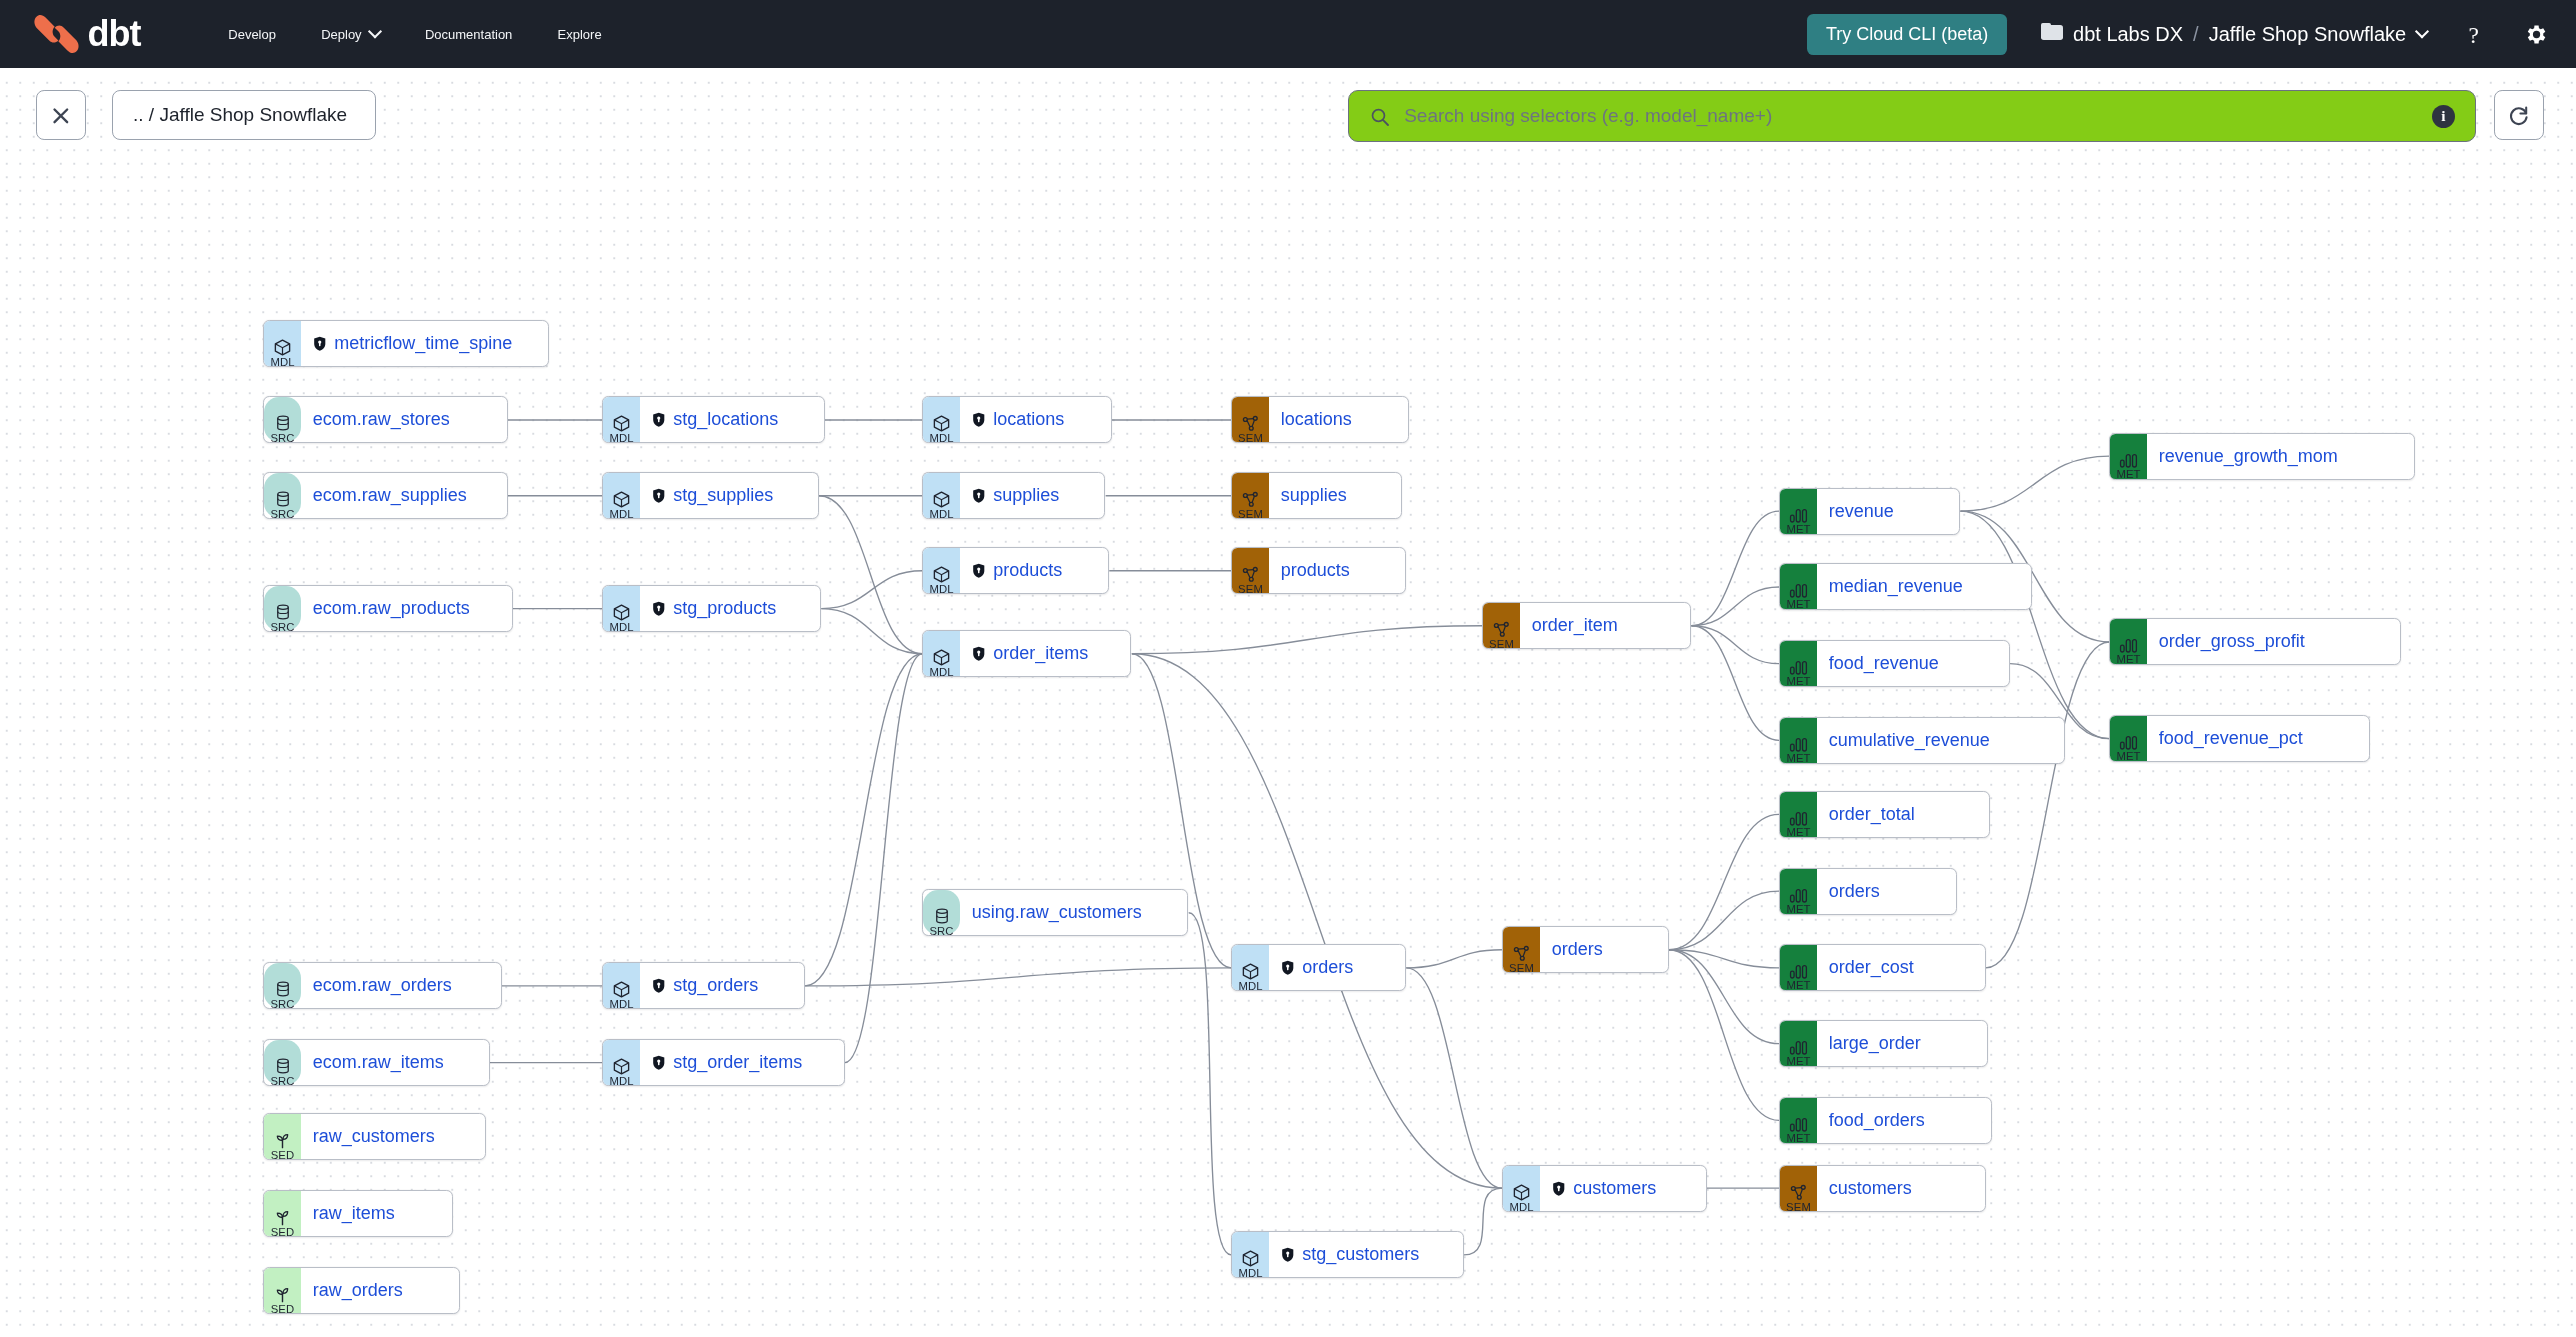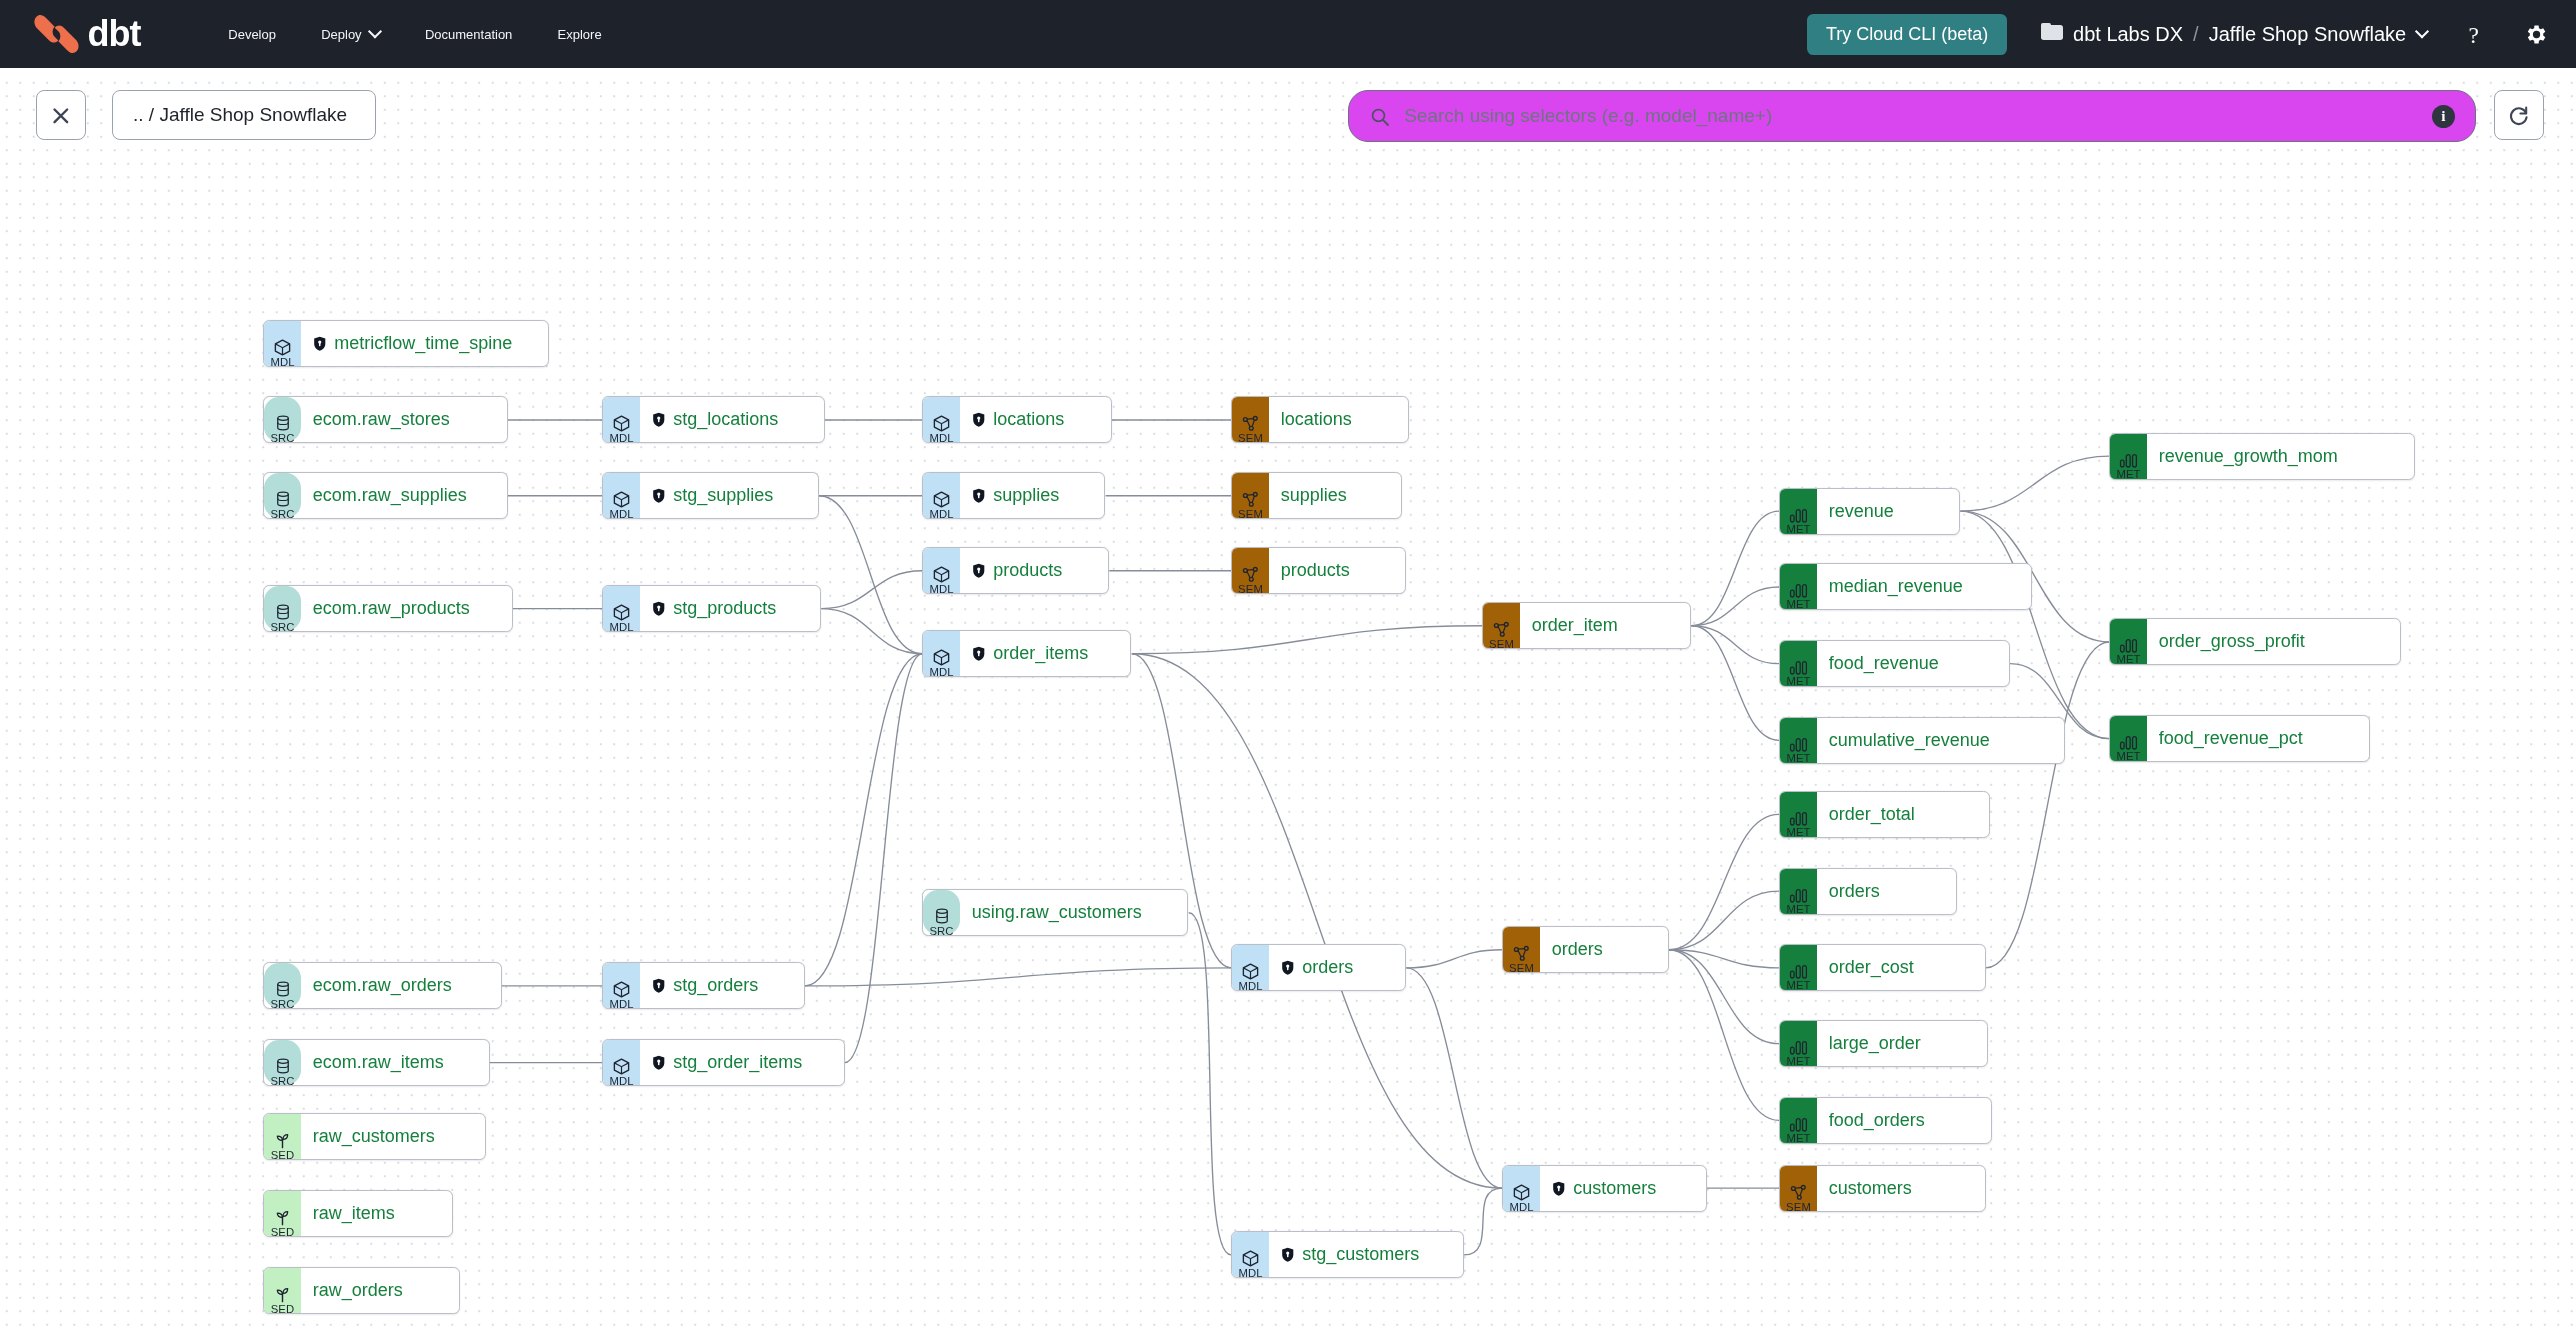--- a/index.html
+++ b/index.html
@@ -79,22 +79,22 @@
   #graph-breadcrumb {
     position: absolute; left: 112px; top: 14.4px;
     height: 50px; min-width: 264px; border: 1.4px solid #9aa2ae;
     border-radius: 8.1px; background: #ffffff; cursor: pointer;
     display: flex; align-items: center; padding: 0 20px;
     font-size: 19px; color: #1d222b; white-space: nowrap;
   }
   #search-wrap {
     position: absolute; left: 1348px; top: 14.4px;
     width: 1128px; height: 52px;
-    border: 1.4px solid #6b7280; border-radius: 20px;
-    background: #d946ef; display: flex; align-items: center;
+    border: 1.4px solid #6b7280; border-radius: 10px;
+    background: #84cc16; display: flex; align-items: center;
     padding: 0 20px; gap: 13.5px;
   }
   #search-input {
     flex: 1; border: none; outline: none; font-size: 19px;
     color: #333a45; font-family: "Liberation Sans", sans-serif;
     background: transparent;
   }
   #search-input::placeholder { color: #6d7480; }
   .info-ic {
     width: 23.5px; height: 23.5px; border-radius: 50%;
@@ -136,21 +136,21 @@
     align-items: center; justify-content: center;
     gap: 0px; padding-top: 20px;
   }
   .badge-ic { height: 18px; display:flex; align-items:center; justify-content:center; }
   .badge-txt {
     font-size: 11.3px; line-height: 1; color: #1f2430;
     letter-spacing: 0.1px; margin-top: 0.9px;
   }
   .nlabel {
     display: flex; align-items: center; gap: 8.1px;
-    padding: 0 14.4px 0 11.7px; font-size: 18px; color: #15803d;
+    padding: 0 14.4px 0 11.7px; font-size: 18px; color: #1d4ed8;
   }
   .shield-ic { flex-shrink: 0; display:flex; align-items:center; }
 
   .b-mdl { background: #bfe0f5; }
   .b-src { background: #b2ddd8; border-radius: 15px; }
   .b-sem { background: #a16207; }
   .b-met { background: #15803d; }
   .b-sed { background: #c2f0c2; }
 </style>
 </head>

